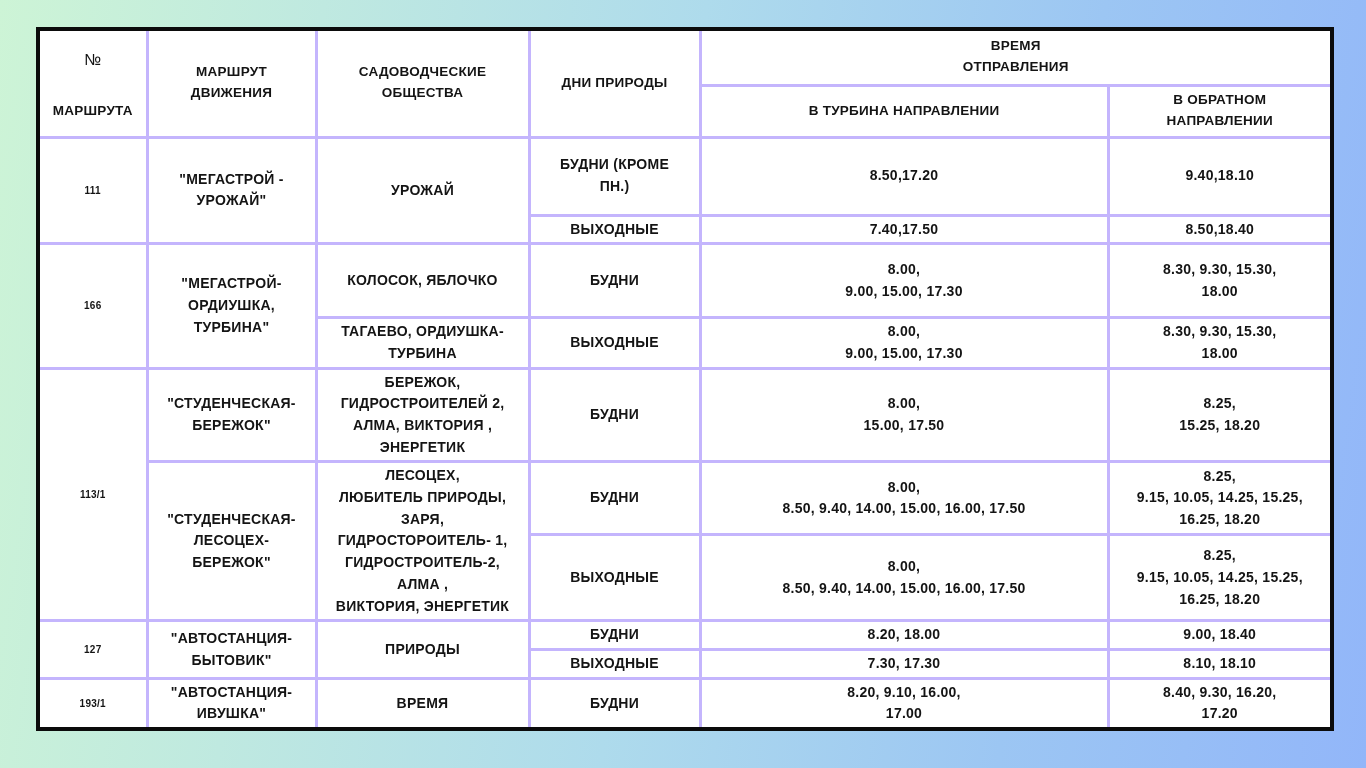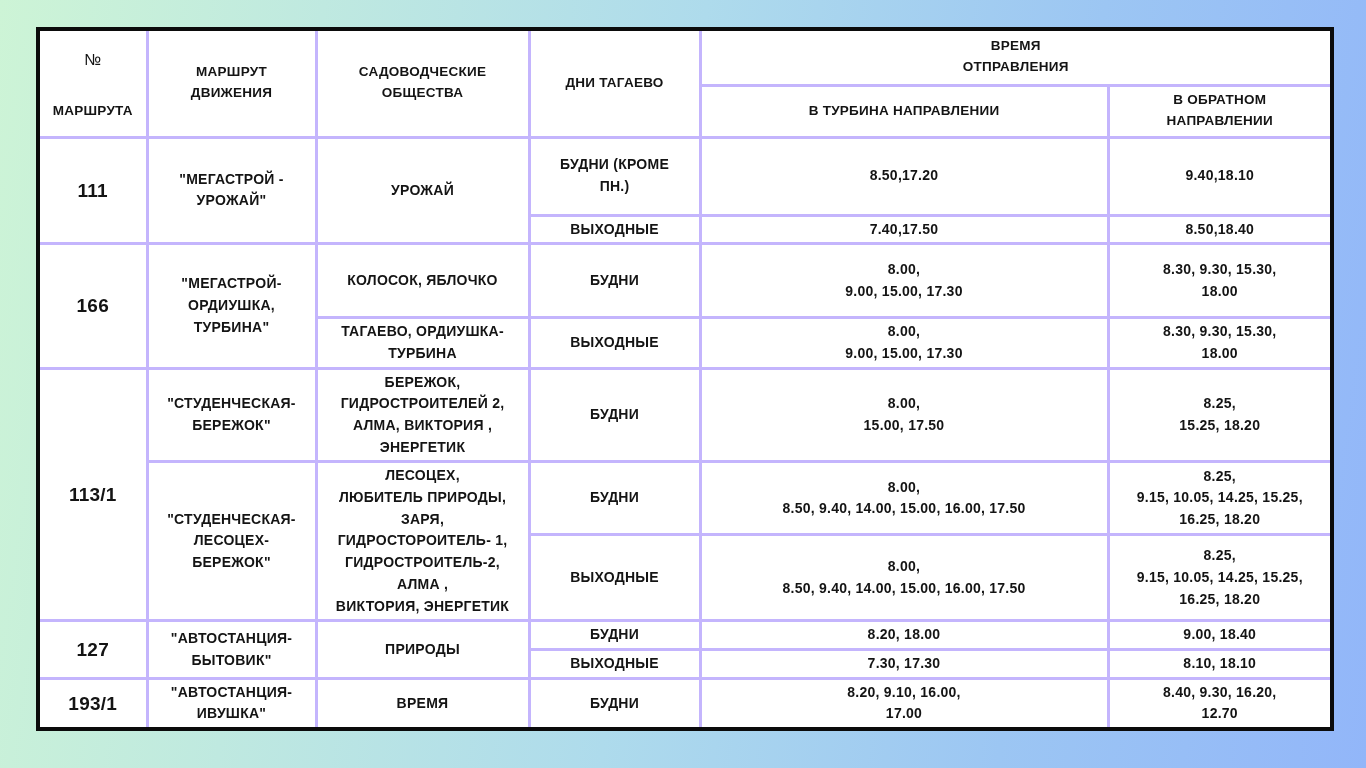--- a/index.html
+++ b/index.html
@@ -26,21 +26,21 @@
     vertical-align: middle;
     font-weight: bold;
     color: #141414;
     padding: 2px 8px;
     letter-spacing: 0.25px;
     line-height: 1.55;
   }
   th { font-size: 13.5px; }
   td { font-size: 14px; }
   .pre { white-space: pre-line; }
-  .num { font-size: 19px; }
+  .num { font-size: 10px; }
   .numhead {
     display: flex;
     flex-direction: column;
     justify-content: space-between;
     align-items: center;
     height: 82px;
     padding: 6px 0 2px 0;
   }
   .no-sign { font-weight: normal; font-size: 16px; }
 </style>
@@ -61,21 +61,21 @@
       <th rowspan="2">
         <div class="numhead">
           <span class="no-sign">№</span>
           <span>МАРШРУТА</span>
         </div>
       </th>
       <th rowspan="2" class="pre">МАРШРУТ
 ДВИЖЕНИЯ</th>
       <th rowspan="2" class="pre">САДОВОДЧЕСКИЕ
 ОБЩЕСТВА</th>
-      <th rowspan="2">ДНИ ТАГАЕВО</th>
+      <th rowspan="2">ДНИ ПРИРОДЫ</th>
       <th colspan="2" class="pre">ВРЕМЯ
 ОТПРАВЛЕНИЯ</th>
     </tr>
     <tr style="height:52px">
       <th>В ТУРБИНА НАПРАВЛЕНИИ</th>
       <th class="pre">В ОБРАТНОМ
 НАПРАВЛЕНИИ</th>
     </tr>
   </thead>
   <tbody>
@@ -176,16 +176,16 @@
 
     <tr style="height:46px">
       <td class="num">193/1</td>
       <td class="pre">"АВТОСТАНЦИЯ-
 ИВУШКА"</td>
       <td>ВРЕМЯ</td>
       <td>БУДНИ</td>
       <td class="pre">8.20, 9.10, 16.00,
 17.00</td>
       <td class="pre">8.40, 9.30, 16.20,
-12.70</td>
+17.20</td>
     </tr>
   </tbody>
 </table>
 
 </body></html>

